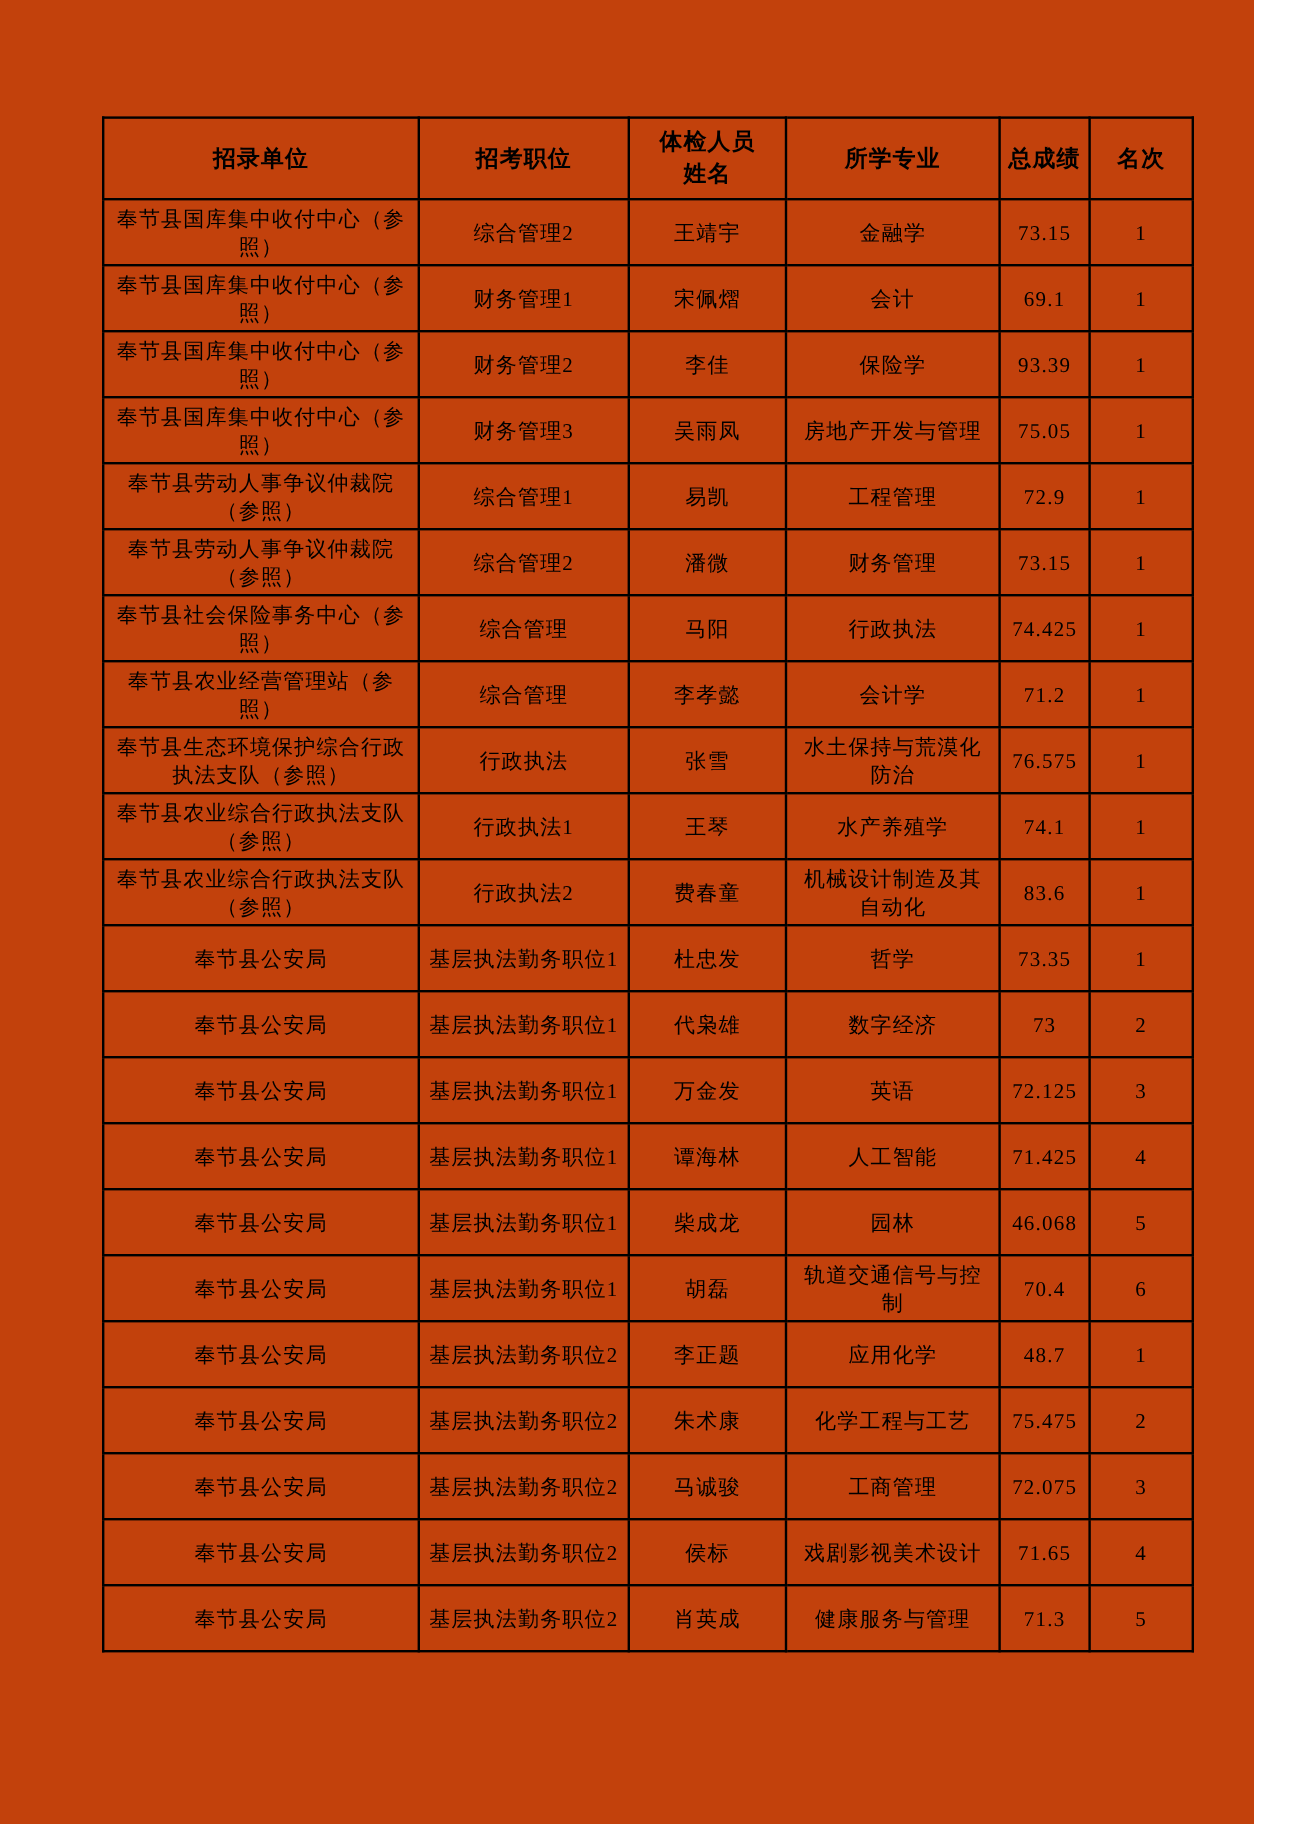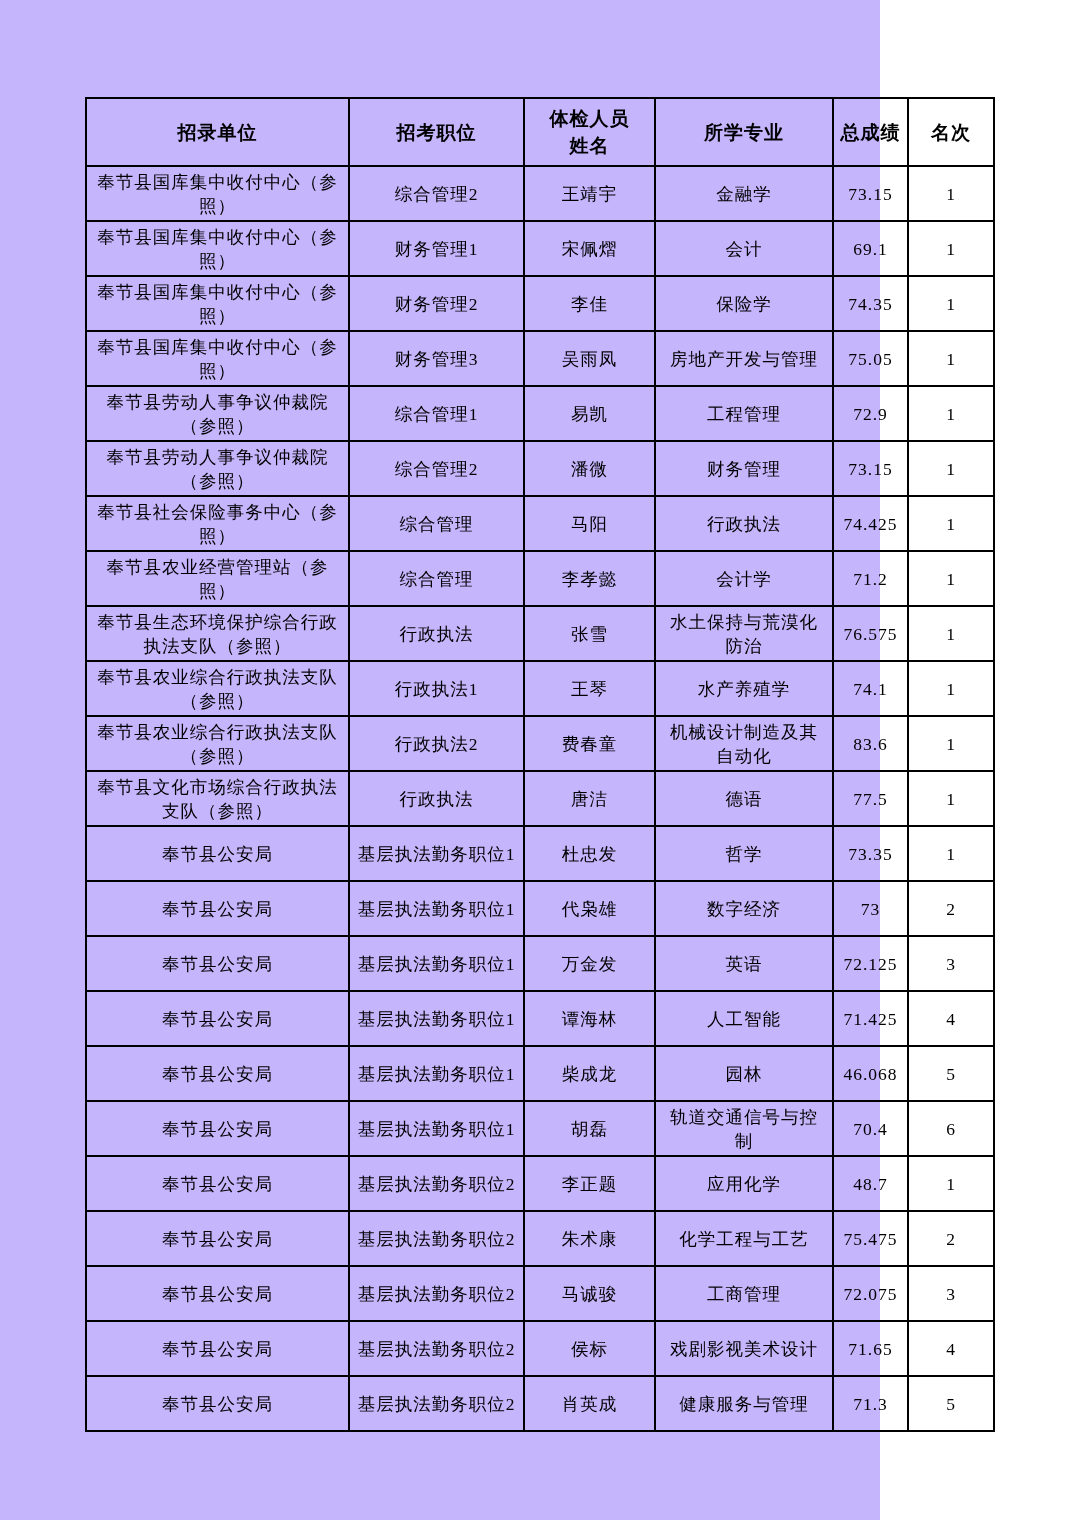--- a/index.html
+++ b/index.html
@@ -9,23 +9,23 @@
   }
   body {
     width: 1074px;
     height: 1520px;
     position: relative;
     color: #000000;
     font-family: "Liberation Serif", "DejaVu Serif", serif;
   }
   .page {
     position: relative;
-    width: 880px;
+    width: 1045px;
     height: 1520px;
-    background: #c4b5fd;
+    background: #c2410c;
   }
   table.results {
     position: absolute;
     left: 85px;
     top: 97px;
     width: 908px;
     border-collapse: collapse;
     table-layout: fixed;
   }
   table.results th,
@@ -95,21 +95,21 @@
     <td>宋佩熠</td>
     <td>会计</td>
     <td class="num">69.1</td>
     <td class="num">1</td>
   </tr>
         <tr>
     <td>奉节县国库集中收付中心（参照）</td>
     <td>财务管理2</td>
     <td>李佳</td>
     <td>保险学</td>
-    <td class="num">74.35</td>
+    <td class="num">93.39</td>
     <td class="num">1</td>
   </tr>
         <tr>
     <td>奉节县国库集中收付中心（参照）</td>
     <td>财务管理3</td>
     <td>吴雨凤</td>
     <td>房地产开发与管理</td>
     <td class="num">75.05</td>
     <td class="num">1</td>
   </tr>
@@ -163,28 +163,20 @@
   </tr>
         <tr>
     <td>奉节县农业综合行政执法支队（参照）</td>
     <td>行政执法2</td>
     <td>费春童</td>
     <td>机械设计制造及其自动化</td>
     <td class="num">83.6</td>
     <td class="num">1</td>
   </tr>
         <tr>
-    <td>奉节县文化市场综合行政执法支队（参照）</td>
-    <td>行政执法</td>
-    <td>唐洁</td>
-    <td>德语</td>
-    <td class="num">77.5</td>
-    <td class="num">1</td>
-  </tr>
-        <tr>
     <td>奉节县公安局</td>
     <td>基层执法勤务职位1</td>
     <td>杜忠发</td>
     <td>哲学</td>
     <td class="num">73.35</td>
     <td class="num">1</td>
   </tr>
         <tr>
     <td>奉节县公安局</td>
     <td>基层执法勤务职位1</td>

